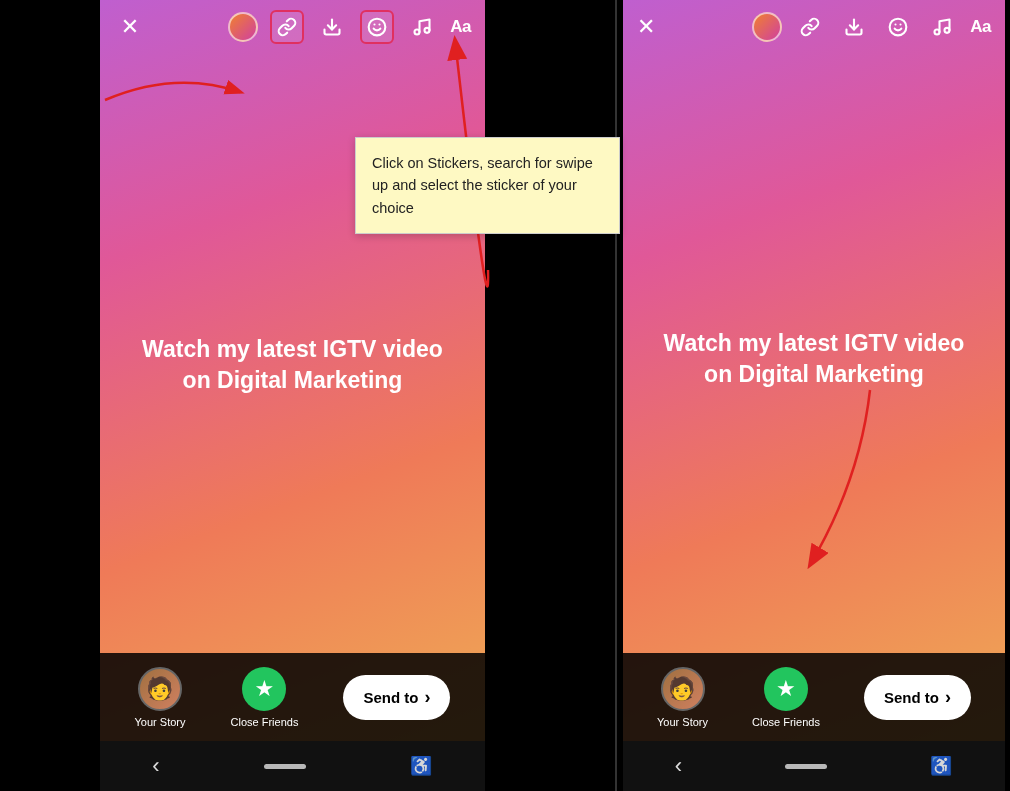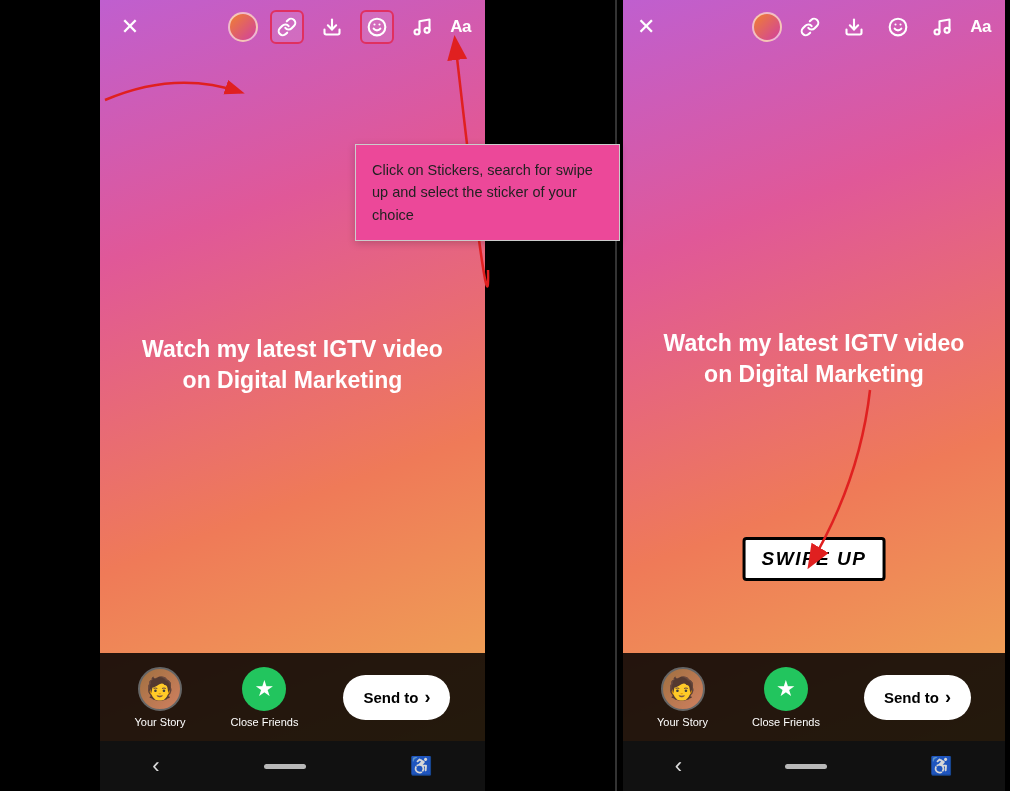--- a/index.html
+++ b/index.html
@@ -97,21 +97,21 @@
         <defs>
             <marker id="ah1" markerWidth="8" markerHeight="8" refX="6" refY="3" orient="auto">
               <path d="M0,0 L0,6 L8,3 z" fill="#e02020"></path>
             </marker>
           </defs>
         <path d="M 10,40 Q 80,10 145,32" stroke="#e02020" stroke-width="2.5" fill="none" marker-end="url(#ah1)"></path>
       </svg>
     </div>
   </div>
 
-  <div style="position:absolute;top:144px;left:355px;background:#ec4899;border:1.5px solid #ccc;padding:14px 16px;width:265px;font-size:14.5px;line-height:1.55;color:#222;z-index:500;box-shadow:0 2px 8px rgba(0,0,0,0.2);">
+  <div style="position:absolute;top:137px;left:355px;background:#fef9c3;border:1.5px solid #ccc;padding:14px 16px;width:265px;font-size:14.5px;line-height:1.55;color:#222;z-index:500;box-shadow:0 2px 8px rgba(0,0,0,0.2);">
     <span>Click on Stickers, search for swipe up and select the sticker of your choice</span>
   </div>
 
   <svg style="position:absolute;top:0;left:0;width:1010px;height:791px;pointer-events:none;z-index:400;" viewBox="0 0 1010 791">
     <defs>
       <marker id="ah2" markerWidth="10" markerHeight="10" refX="8" refY="4" orient="auto">
         <path d="M0,0 L0,8 L10,4 z" fill="#e02020"></path>
       </marker>
       <marker id="ah3" markerWidth="10" markerHeight="10" refX="8" refY="4" orient="auto">
         <path d="M0,0 L0,8 L10,4 z" fill="#e02020"></path>
@@ -164,23 +164,20 @@
               </svg>
           </div>
           <div style="color:#fff;font-size:17px;font-weight:600;letter-spacing:-0.5px;">Aa</div>
         </div>
       </div>
 
       <div style="position:absolute;top:50%;left:50%;transform:translate(-50%,-70%);width:100%;text-align:center;padding:0 30px;">
         <span style="color:#fff;font-size:23px;font-weight:800;line-height:1.35;">Watch my latest IGTV video on Digital Marketing</span>
       </div>
 
-      <div style="position:absolute;bottom:160px;left:50%;transform:translateX(-50%);background:#fff;color:#000;font-size:19px;font-weight:900;padding:8px 16px;border-radius:4px;border:3px solid #000;letter-spacing:1.5px;white-space:nowrap;text-transform:uppercase;font-style:italic;">
-        <span>SWIPE UP</span>
-      </div>
 
       <div style="position:absolute;bottom:0;left:0;right:0;height:88px;background:rgba(0,0,0,0.85);display:flex;align-items:center;justify-content:space-around;padding:0 12px;">
         <div style="display:flex;flex-direction:column;align-items:center;gap:5px;">
           <div style="width:44px;height:44px;border-radius:50%;background:linear-gradient(135deg,#a07040,#d08060);border:2px solid #666;display:flex;align-items:center;justify-content:center;font-size:22px;">🧑</div>
           <span style="color:#fff;font-size:11px;">Your Story</span>
         </div>
         <div style="display:flex;flex-direction:column;align-items:center;gap:5px;">
           <div style="width:44px;height:44px;border-radius:50%;background:#22c55e;display:flex;align-items:center;justify-content:center;color:#fff;font-size:22px;">★</div>
           <span style="color:#fff;font-size:11px;">Close Friends</span>
         </div>

